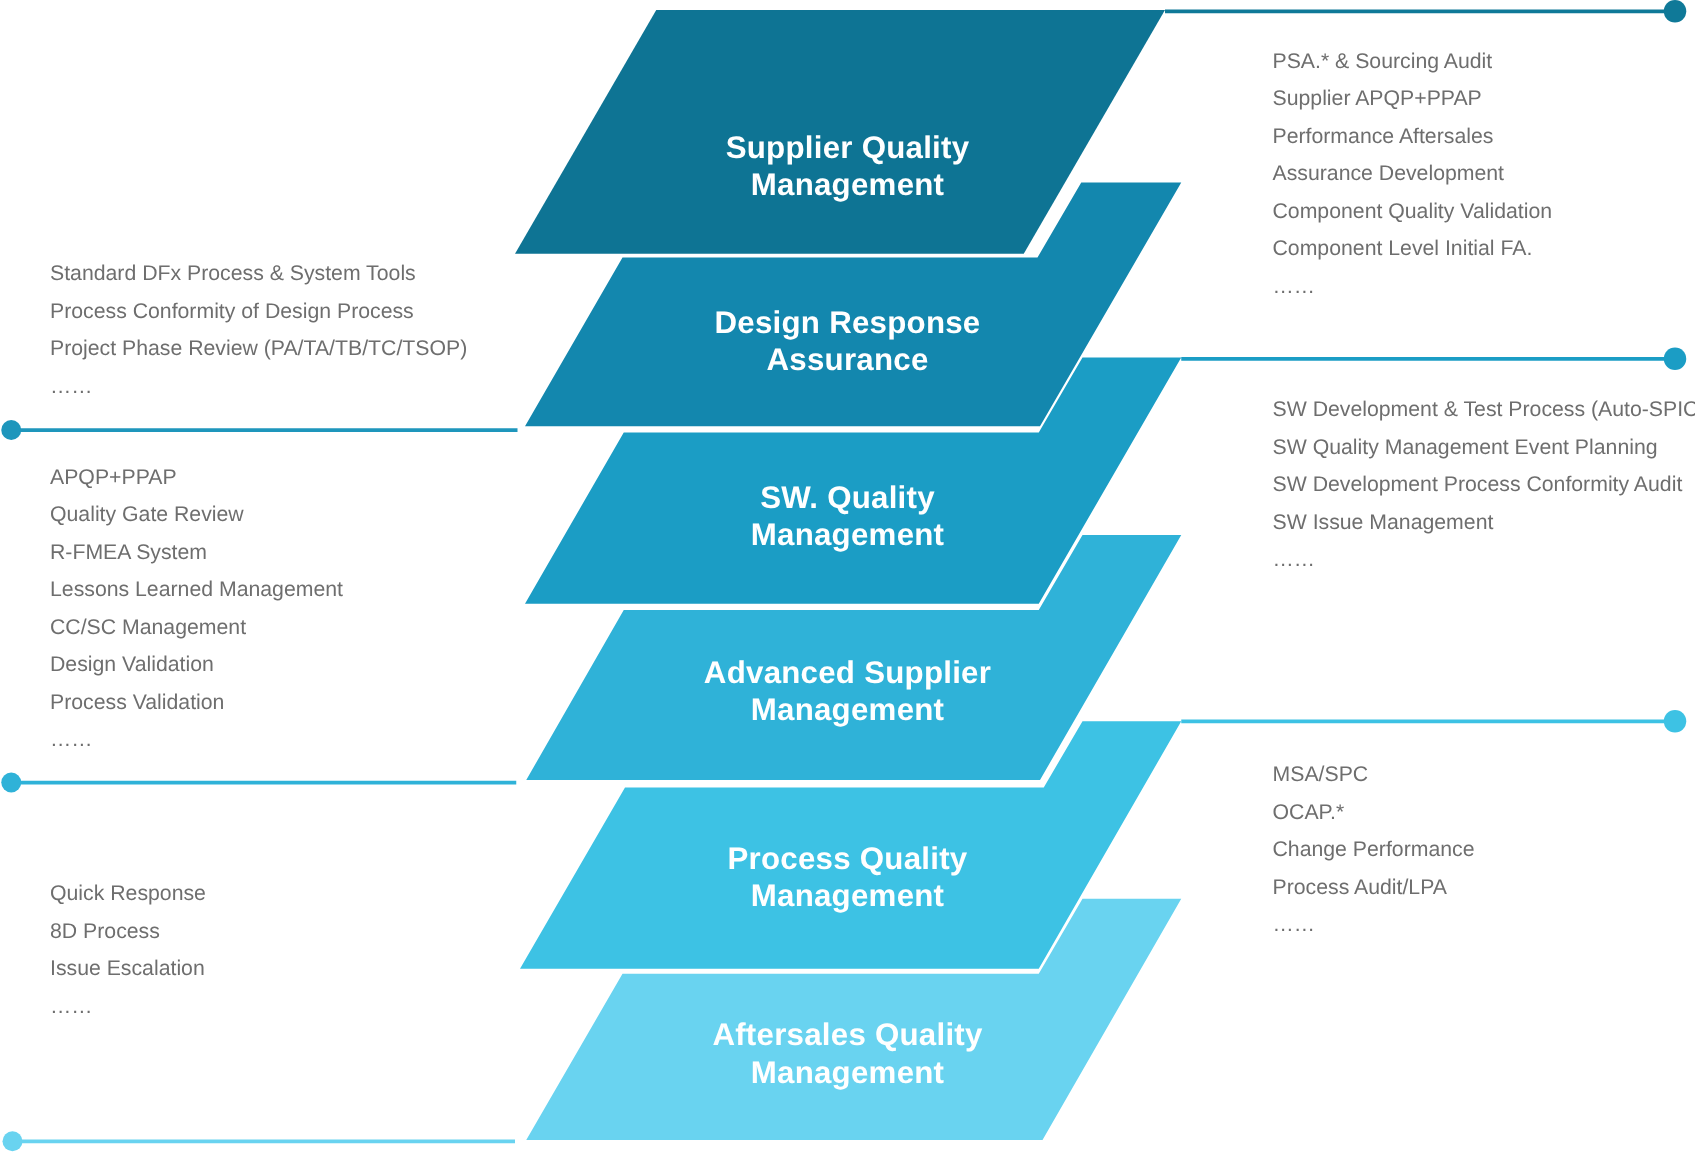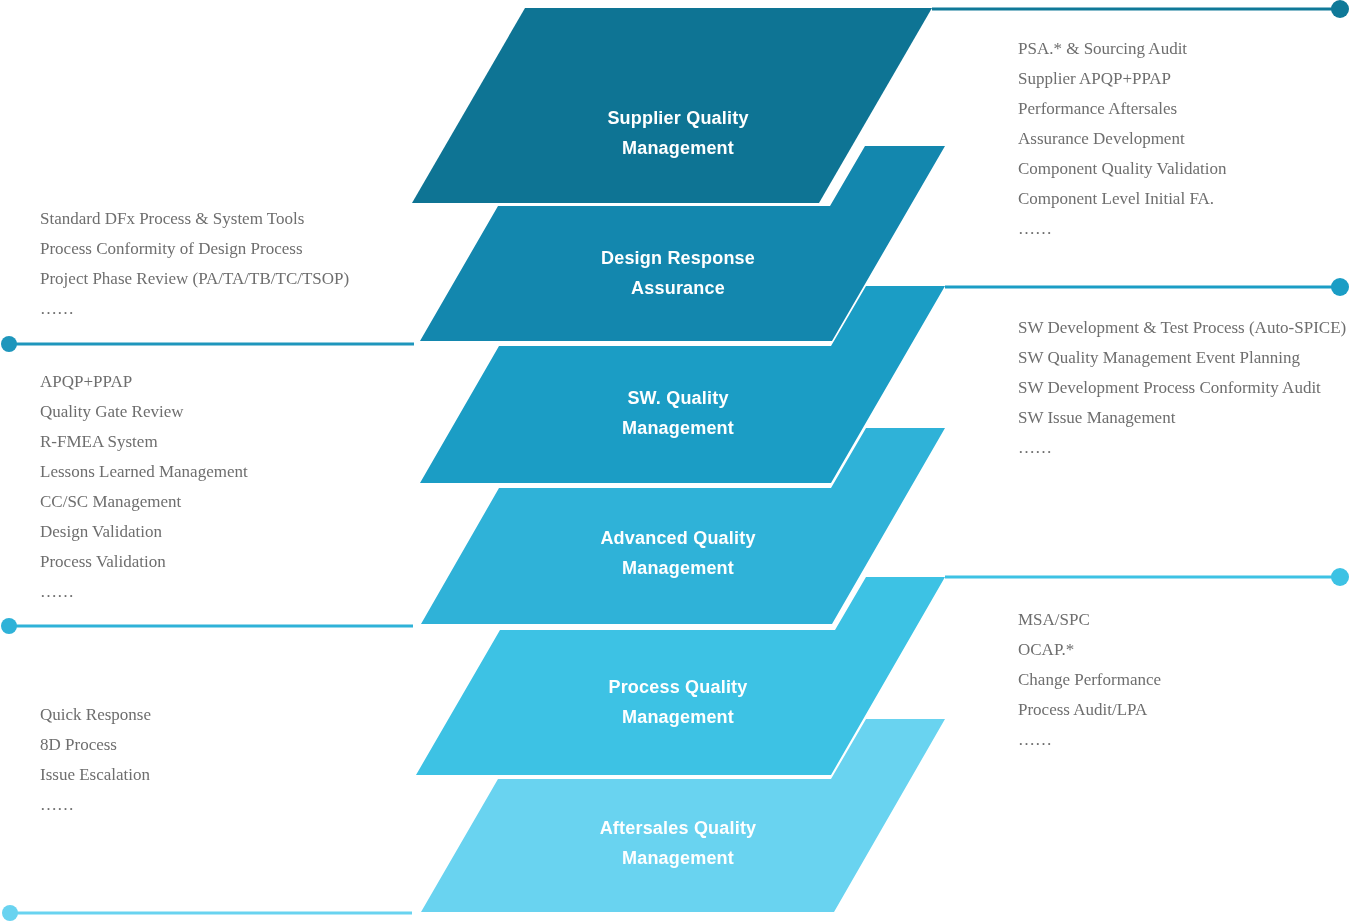--- a/index.html
+++ b/index.html
@@ -3,24 +3,24 @@
 <meta charset="utf-8">
 <style>
   html,body{margin:0;padding:0;background:#ffffff;}
   .canvas{
     position:relative;width:1356px;height:924px;overflow:hidden;
     font-family:"Liberation Sans","DejaVu Sans",sans-serif;background:#fff;
   }
   .shapes{position:absolute;left:0;top:0;}
   .band-label{
     position:absolute;left:450px;width:456px;height:60px;
-    line-height:30px;font-size:18px;font-weight:bold;letter-spacing:.2px;
+    line-height:30px;font-size:25px;font-weight:bold;letter-spacing:.2px;
     color:var(--label-white,#ffffff);text-align:center;white-space:pre-line;
   }
-  .side-list{position:absolute;font-family:Liberation Serif, serif;}
+  .side-list{position:absolute;}
   .side-list .item{
     height:30px;line-height:30px;font-size:17px;
     color:var(--text-gray,#6e6e6e);white-space:nowrap;
   }
 </style>
 </head>
 <body>
 
 <div class="canvas">
 
@@ -58,21 +58,21 @@
       <circle cx="10" cy="913" r="8" fill="#69d3f0"></circle>
     </g>
   </svg>
 
   <div class="band-label" style="top:103px">Supplier Quality
 Management</div>
   <div class="band-label" style="top:243px">Design Response
 Assurance</div>
   <div class="band-label" style="top:383px">SW. Quality
 Management</div>
-  <div class="band-label" style="top:523px">Advanced Quality
+  <div class="band-label" style="top:523px">Advanced Supplier
 Management</div>
   <div class="band-label" style="top:672px">Process Quality
 Management</div>
   <div class="band-label" style="top:813px">Aftersales Quality
 Management</div>
 
   <div class="side-list" style="left:1018px;top:34px">
 
   <div class="item">PSA.* &amp; Sourcing Audit</div>
       <div class="item">Supplier APQP+PPAP</div>

